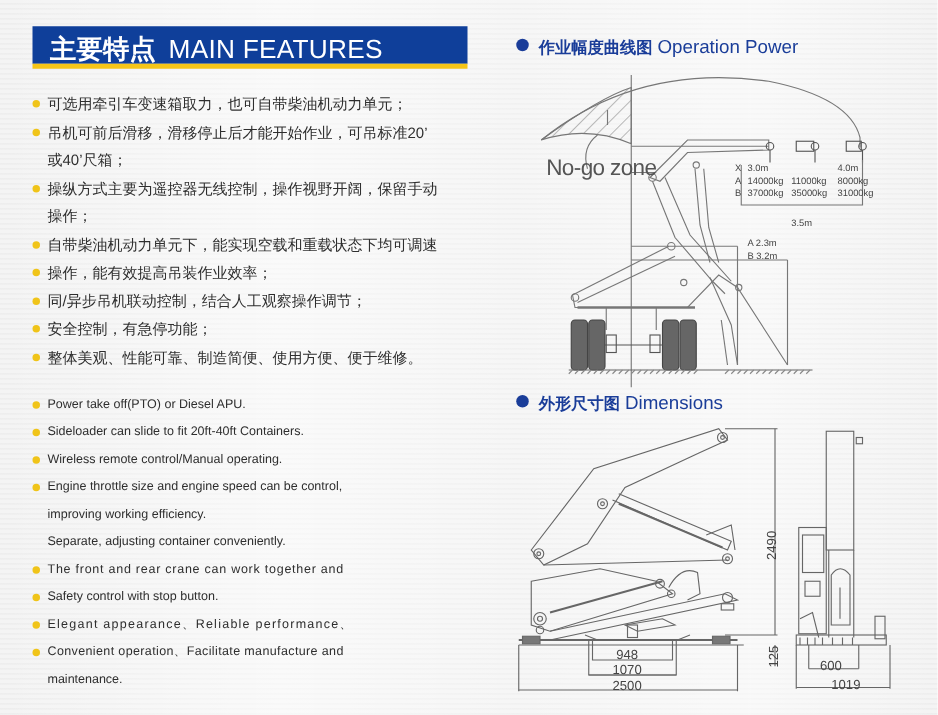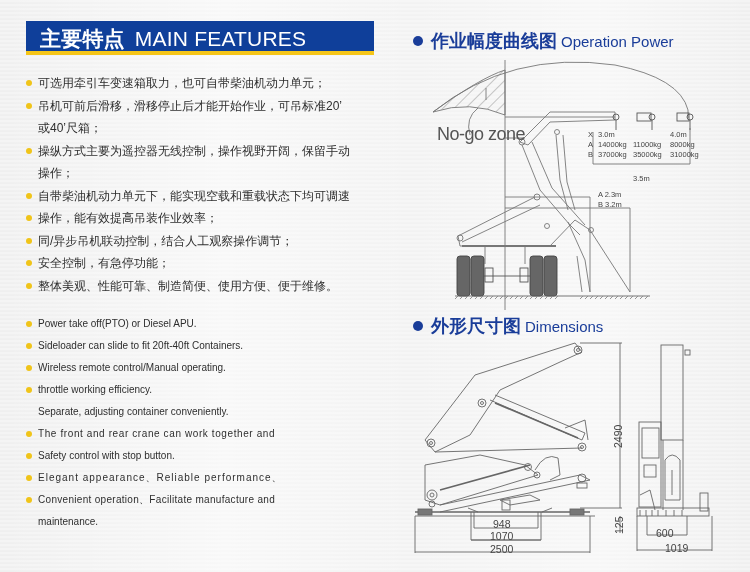--- a/index.html
+++ b/index.html
@@ -46,21 +46,21 @@
   .list-en { top: 313px; }
   .list-en li { font-size: 10px; line-height: 22px; }
   .section-head {
     position: absolute; left: 413px; white-space: nowrap;
     color: #1a3d99;
   }
   .section-head .bullet {
     display: inline-block; width: 10px; height: 10px; border-radius: 50%;
     background: #1a3d99; margin-right: 8px; vertical-align: middle; position: relative; top: -2px;
   }
-  .section-head .cn { font-size: 18px; font-weight: bold; }
+  .section-head .cn { font-size: 13px; font-weight: bold; }
   .section-head .en { font-size: 15px; margin-left: 4px; }
   .head-radius { top: 29px; }
   .head-dims { top: 314px; }
   svg { position: absolute; }
   .diagram-radius { left: 400px; top: 60px; }
   .diagram-dims { left: 410px; top: 340px; }
   .lbl { position: absolute; font-size: 9px; color: #444; white-space: nowrap; font-family: "Liberation Sans", sans-serif; }
   .lbl-small { font-size: 7.5px; }
   .nogo { position: absolute; left: 437px; top: 124px; font-size: 18px; color: #555; letter-spacing: -0.5px; }
   .dim { position: absolute; font-size: 10.5px; color: #444; }
@@ -89,22 +89,22 @@
   <li><span class="dot"></span><span>操作，能有效提高吊装作业效率；</span></li>
   <li><span class="dot"></span><span>同/异步吊机联动控制，结合人工观察操作调节；</span></li>
   <li><span class="dot"></span><span>安全控制，有急停功能；</span></li>
   <li><span class="dot"></span><span>整体美观、性能可靠、制造简便、使用方便、便于维修。</span></li>
 </ul>
 
 <ul class="list list-en">
   <li><span class="dot"></span><span>Power take off(PTO) or Diesel APU.</span></li>
   <li><span class="dot"></span><span>Sideloader can slide to fit 20ft-40ft Containers.</span></li>
   <li><span class="dot"></span><span>Wireless remote control/Manual operating.</span></li>
-  <li><span class="dot"></span></li>
-  <li><span>throttle working efficiency.</span></li>
+  <li><span class="dot"></span><span>Engine throttle size and engine speed can be control,</span></li>
+  <li><span>improving working efficiency.</span></li>
   <li><span>Separate, adjusting container conveniently.</span></li>
   <li><span class="dot"></span><span style="letter-spacing:0.6px">The front and rear crane can work together and</span></li>
   <li><span class="dot"></span><span>Safety control with stop button.</span></li>
   <li><span class="dot"></span><span style="letter-spacing:1px">Elegant appearance、Reliable performance、</span></li>
   <li><span class="dot"></span><span style="letter-spacing:0.3px">Convenient operation、Facilitate manufacture and</span></li>
   <li><span>maintenance.</span></li>
 </ul>
 
 <div class="section-head head-radius">
   <span class="bullet"></span><span class="cn">作业幅度曲线图</span><span class="en">Operation Power</span>

